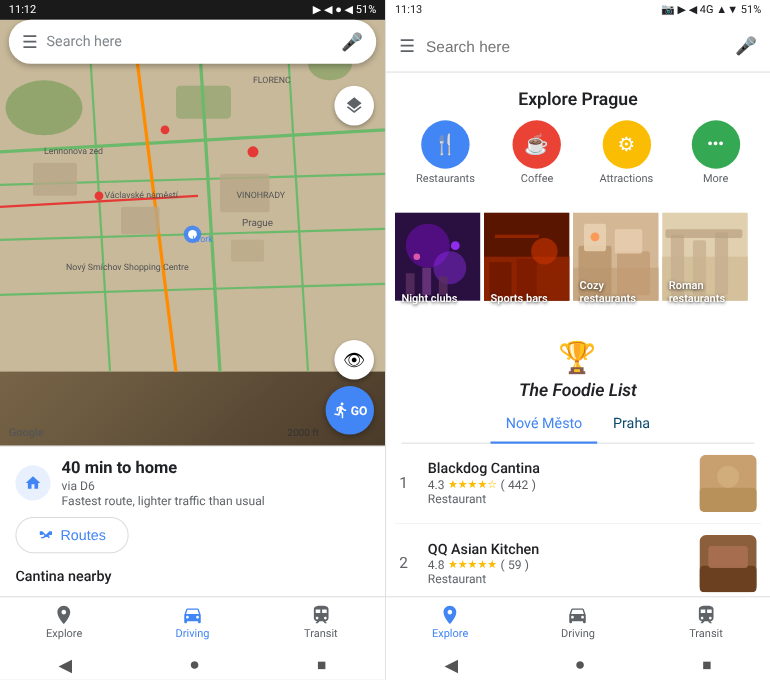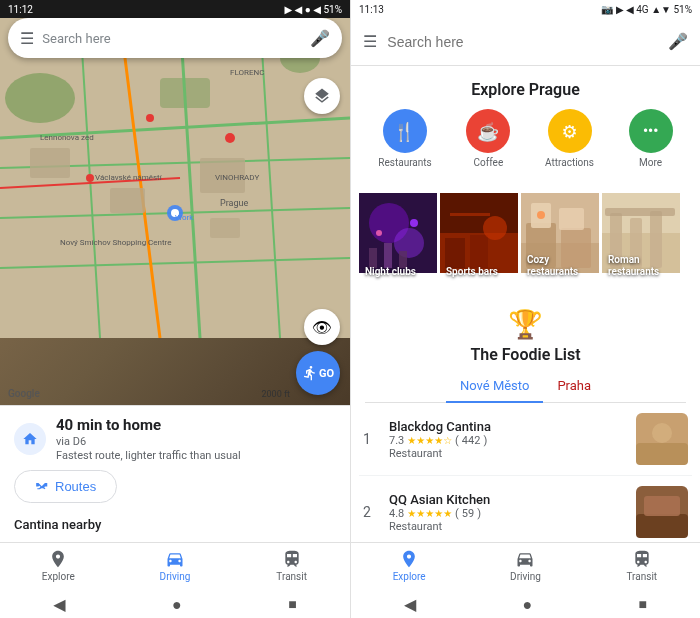--- a/index.html
+++ b/index.html
@@ -294,35 +294,36 @@
       font-size: 28px;
       display: block;
       margin: 0 auto 4px;
     }
 
     .foodie-title {
       font-size: 16px;
       font-weight: 600;
       color: #202124;
       margin-bottom: 8px;
+      font-style: italic;
     }
 
     .foodie-tabs {
       display: flex;
       gap: 0;
       border-bottom: 1px solid #e0e0e0;
       margin-bottom: 0;
       justify-content: center;
     }
 
     .foodie-tab {
       padding: 6px 14px 8px;
       font-size: 13px;
       cursor: pointer;
-      color: #b91c1c;
+      color: #0c4a6e;
       border-bottom: 2px solid transparent;
       margin-bottom: -1px;
     }
 
     .foodie-tab.active {
       color: #4285f4;
       border-bottom: 2px solid #4285f4;
     }
 
     .restaurant-list {
@@ -717,21 +718,21 @@
       </div>
     </div>
 
     <div class="restaurant-list">
 
       <div class="restaurant-item">
         <span class="restaurant-num">1</span>
         <div class="restaurant-info">
           <div class="restaurant-name">Blackdog Cantina</div>
           <div class="restaurant-rating">
-            <span>7.3</span>
+            <span>4.3</span>
             <span class="stars">★★★★☆</span>
             <span>(</span>
               <span>442</span>
               <span>)</span>
           </div>
           <div class="restaurant-type">Restaurant</div>
         </div>
         <div class="restaurant-img">
           <svg width="52" height="52" viewBox="0 0 52 52">
             <rect width="52" height="52" rx="6" fill="#c8a070"></rect>

